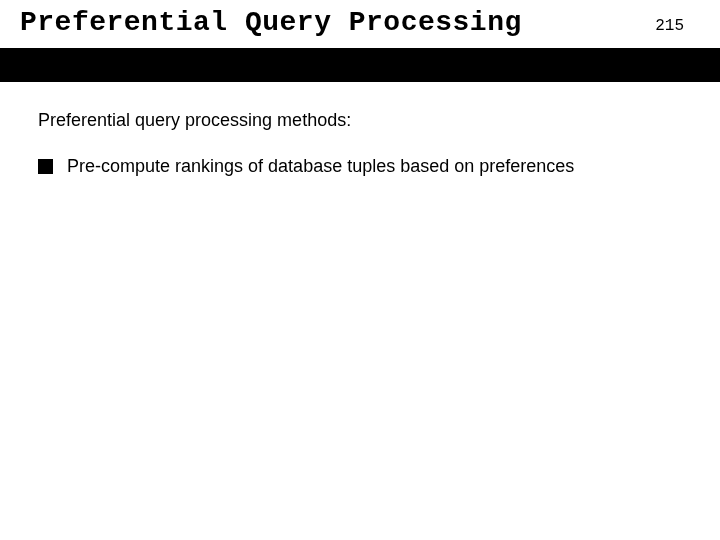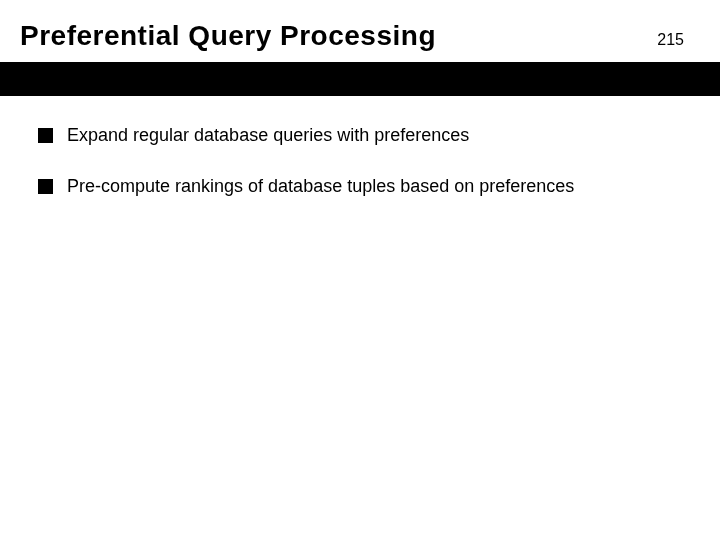--- a/index.html
+++ b/index.html
@@ -14,21 +14,22 @@
   }
   .slide {
     position: relative;
     width: 720px;
     height: 540px;
     box-sizing: border-box;
   }
   .header {
     position: relative;
     width: 100%;
-    padding-top: 20px;
+    padding-top: 7px;
+    font-family: Liberation Mono, monospace;
   }
   .title-row {
     display: flex;
     align-items: baseline;
     justify-content: space-between;
     padding: 0 36px 0 20px;
   }
   .title {
     font-size: 28px;
     font-weight: 700;
@@ -87,26 +88,23 @@
 
   <div class="header">
     <div class="title-row">
       <div class="title">Preferential Query Processing</div>
       <div class="pagenum">215</div>
     </div>
     <div class="blackbar"></div>
   </div>
 
   <div class="body">
+    <div class="lead">Preferential query processing methods:</div>
 
     <ul class="bullets">
-      <li>
-        <span class="sq"></span>
-        <span>Expand regular database queries with preferences</span>
-      </li>
       <li>
         <span class="sq"></span>
         <span>Pre-compute rankings of database tuples based on preferences</span>
       </li>
     </ul>
   </div>
 
 </div>
 
 </body></html>

